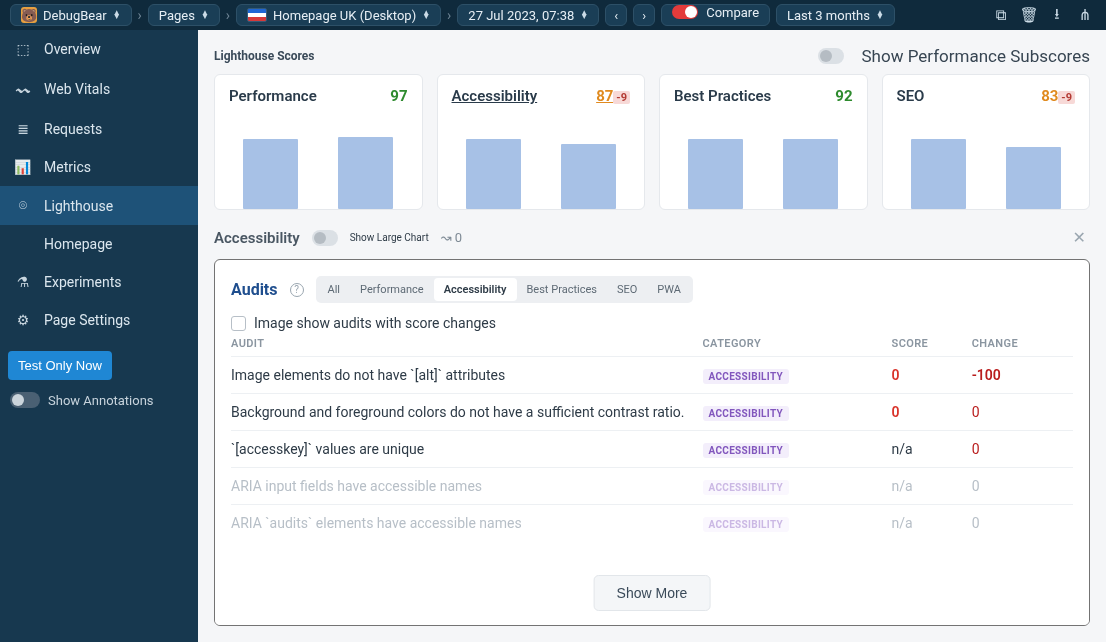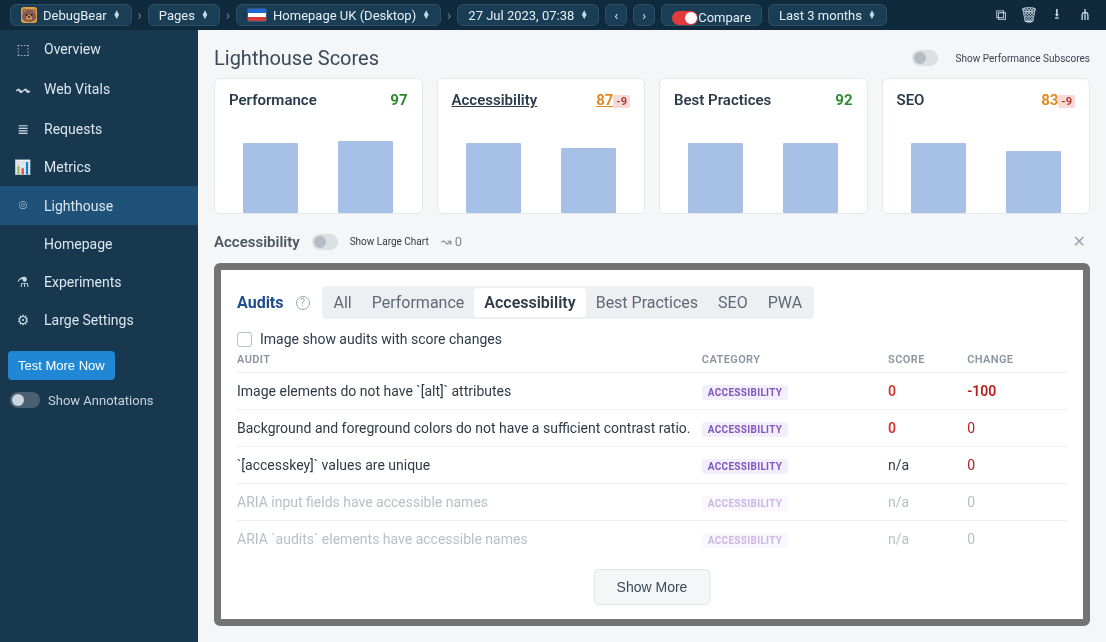--- a/index.html
+++ b/index.html
@@ -19,67 +19,67 @@
       --pill-bg:#f3eefb;
     }
 
     
     .topbar{ background:var(--navy-dark); height:30px; display:flex; align-items:center; padding:0 10px; gap:6px; color:#e6eef4; font-size:13px;}
     .tb-btn{ background:var(--navy-mid); border:1px solid var(--navy-line); border-radius:6px; height:22px; display:flex; align-items:center; gap:6px; padding:0 10px; cursor:pointer; white-space:nowrap;}
     .tb-btn .updn{display:flex;flex-direction:column;line-height:4px;font-size:8px;color:#cbdbe6;}
     .tb-logo{width:16px;height:16px;background:#e7a041;border-radius:3px;display:flex;align-items:center;justify-content:center;font-size:13px;}
     .chev{color:#6e8494;font-size:14px;}
     .sq-btn{ background:var(--navy-mid);border:1px solid var(--navy-line); width:22px;height:22px;border-radius:6px;display:flex;align-items:center;justify-content:center;cursor:pointer;font-size:13px;}
-    .compare-wrap{display:flex;align-items:flex-end;background:var(--navy-mid);border:1px solid var(--navy-line); border-radius:6px; height:22px; padding:0 10px;}
+    .compare-wrap{display:flex;align-items:flex-start;gap:8px; background:var(--navy-mid);border:1px solid var(--navy-line); border-radius:6px; height:22px; padding:0 10px;}
     .toggle-on{width:26px;height:14px;background:#e33b3b;border-radius:10px;position:relative;}
     .toggle-on::after{content:"";position:absolute;right:1px;top:1px;width:12px;height:12px;background:#fff;border-radius:50%;}
     .topbar .spacer{flex:1;}
     .ic-btn{width:22px;height:22px;display:flex;align-items:center;justify-content:center;color:#cbdbe6;cursor:pointer;font-size:15px;}
     .flag{width:20px;height:14px;border-radius:2px;background:linear-gradient(to bottom,#1e66d4 33%,#fff 33% 66%,#d53a3a 66%);border:1px solid #355a78;}
 
     
     .shell{display:flex; height:612px;}
     .sidebar{width:198px;background:var(--navy);color:#dbe6ee; display:flex;flex-direction:column;font-size:14px;}
     .side-item{display:flex;align-items:center;gap:12px;padding:11px 14px;cursor:pointer;}
     .side-item.active{background:#1e5278;}
     .side-icon{width:18px;display:flex;justify-content:center;opacity:.9;font-size:14px;}
     .test-btn{margin:12px 8px 12px 8px;background:#1f87d4;color:#fff;border:none;border-radius:4px;padding:7px 10px;font-size:13px;cursor:pointer;align-self:flex-start;}
     .annot{display:flex;align-items:center;gap:8px;padding:0 10px;color:#c7d3dc;font-size:13px;}
     .sw-off{width:30px;height:16px;background:#4a6073;border-radius:10px;position:relative;}
     .sw-off::after{content:"";position:absolute;left:2px;top:2px;width:12px;height:12px;border-radius:50%;background:#cbd5dc;}
 
     
     .main{flex:1;overflow:hidden;padding:16px;display:flex;flex-direction:column;gap:8px;}
     .section-hdr{display:flex;align-items:center;justify-content:space-between;}
-    .section-hdr h2{font-size:20px;font-weight:400;color:#3a4a59;}
+    .section-hdr h2{font-size:12px;font-weight:700;color:#3a4a59;}
     .sw-gray{width:26px;height:16px;background:#dbe0e5;border-radius:10px;position:relative;}
     .sw-gray::after{content:"";position:absolute;left:2px;top:2px;width:12px;height:12px;border-radius:50%;background:#b5bcc3;}
-    .subscores{display:flex;align-items:center;gap:18px;font-size:10px;color:#374552;}
+    .subscores{display:flex;align-items:center;gap:18px;font-size:17px;color:#374552;}
 
     .cards{display:flex;gap:14px;}
     .card{flex:1;background:#fff;border:1px solid #e5e8ec;border-radius:6px;padding:12px 14px 0 14px;height:136px;display:flex;flex-direction:column;}
     .card-top{display:flex;justify-content:space-between;align-items:flex-start;font-size:15px;font-weight:600;color:#2a3b4a;}
     .card-top .sc{text-align:right;}
     .score{font-weight:700;}
     .delta-badge{display:inline-block;background:#f7d9d7;color:#b33a33;font-size:11px;font-weight:700;padding:0 3px;border-radius:2px;margin-top:2px;}
     .card-bars{display:flex;justify-content:center;align-items:flex-end;gap:40px;flex:1;}
     .bar{width:55px;background:var(--blue-bar);height:70px;border-radius:1px;}
     .card.active .card-top span:first-child{text-decoration:underline;}
 
     .sub-hdr{display:flex;align-items:center;gap:12px;padding-top:6px;}
     .sub-hdr h3{font-size:15px;font-weight:600;color:#4a5763;}
     .lg-chart{display:flex;align-items:center;gap:8px;font-size:10px;color:#2e3b47;}
     .trend{color:#7e8a95;font-size:13px;}
     .close-x{margin-left:auto;color:#9aa6b0;font-size:16px;cursor:pointer;padding:4px;}
 
-    .audits-panel{background:#fff;border:7px solid #737373;border-radius:6px;flex:1;padding:16px 16px 0 16px;overflow:hidden;display:flex;flex-direction:column;position:relative;}
+    .audits-panel{background:#fff;border:1px solid #737373;border-radius:6px;flex:1;padding:16px 16px 0 16px;overflow:hidden;display:flex;flex-direction:column;position:relative;}
     .audits-top{display:flex;align-items:center;gap:12px;}
     .audits-top h4{font-size:16px;font-weight:700;color:#1f4e8e;}
     .help{width:14px;height:14px;border:1px solid #9aa6b0;border-radius:50%;font-size:10px;display:flex;align-items:center;justify-content:center;color:#9aa6b0;}
-    .tabs{background:#edeff2;border-radius:5px;display:flex;padding:2px;font-size:16px;}
+    .tabs{background:#edeff2;border-radius:5px;display:flex;padding:2px;font-size:11px;}
     .tab{padding:5px 10px;color:#5e6a75;cursor:pointer;border-radius:4px;white-space:nowrap;}
     .tab.sel{background:#fff;color:#2e3b47;font-weight:600;}
     .only-row{display:flex;align-items:center;gap:8px;margin-top:12px;font-size:14px;color:#2e3b47;}
     .cb{width:15px;height:15px;border:1.5px solid #b7bfc7;border-radius:3px;background:#fff;}
 
     table{width:100%;border-collapse:collapse;font-size:14px;}
     th{font-size:11px;font-weight:600;color:#8a95a0;letter-spacing:.4px;text-align:left;padding:6px 0;}
     th.r, td.r{text-align:left;}
     td{padding:10px 0;border-top:1px solid #edf0f3;color:#2e3b47;vertical-align:middle;}
     tr.faded td{color:#b7bfc7;}
@@ -187,24 +187,24 @@
         <div class="side-item">
           <span class="side-icon"></span>
           <span>Homepage</span>
         </div>
         <div class="side-item">
           <span class="side-icon">⚗</span>
           <span>Experiments</span>
         </div>
         <div class="side-item">
           <span class="side-icon">⚙</span>
-          <span>Large Settings</span>
-        </div>
-      </div>
-    <button class="test-btn">Test More Now</button>
+          <span>Page Settings</span>
+        </div>
+      </div>
+    <button class="test-btn">Test Only Now</button>
     <div class="annot">
       <span class="sw-off"></span>
       <span>Show Annotations</span>
     </div>
   </div>
 
   <div class="main">
     <div class="section-hdr">
       <h2>Lighthouse Scores</h2>
       <div class="subscores">

